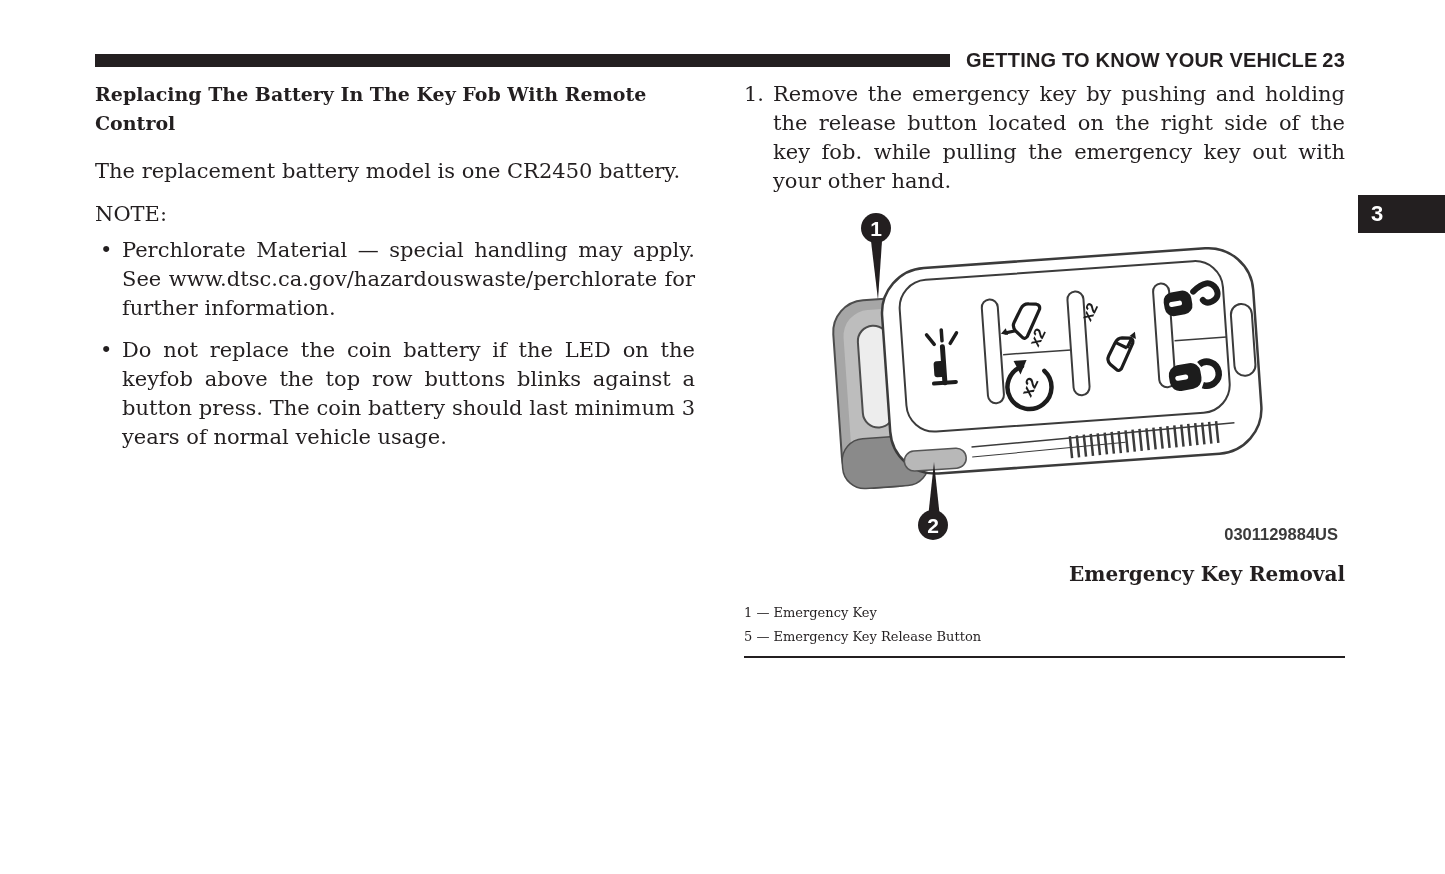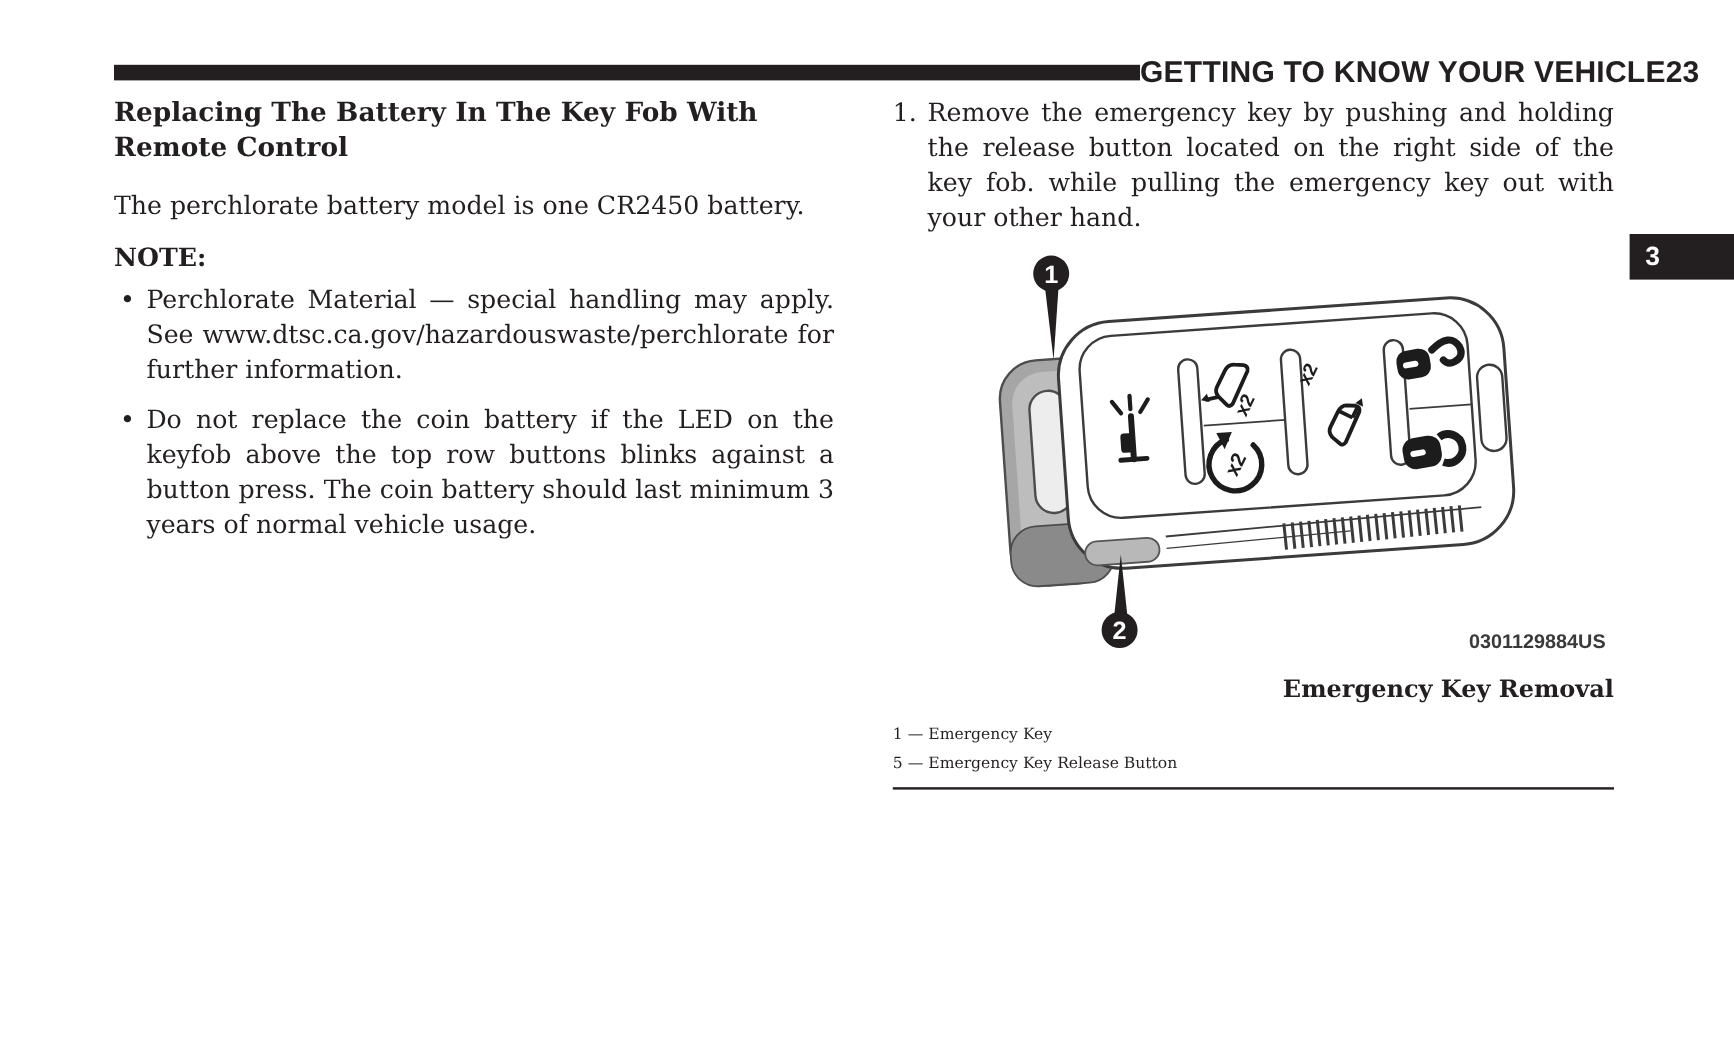--- a/index.html
+++ b/index.html
@@ -11,44 +11,45 @@
   }
 
   
   .page-header {
     position: absolute; left: 95px; top: 48px; width: 1250px; height: 24px;
     display: flex; align-items: center;
   }
   .header-bar { width: 855px; height: 13px; background: #231f20; flex: none; }
   .header-text {
     flex: 1; display: flex; align-items: baseline;
+    margin-left: 16px;
     font-family: "Liberation Sans", sans-serif;
-    font-weight: bold; font-size: 25px; letter-spacing: 0.2px;
+    font-weight: bold; font-size: 20px; letter-spacing: 0.2px;
     white-space: nowrap;
   }
   .header-page { margin-left: auto; }
 
   
   .chapter-tab {
     position: absolute; left: 1358px; top: 195px; width: 87px; height: 38px;
     background: #231f20; color: #ffffff;
     font-family: "Liberation Sans", sans-serif; font-weight: bold; font-size: 22px;
     display: flex; align-items: center; padding-left: 13px;
   }
 
   
   .col-left  { position: absolute; left: 95px;  top: 80px; width: 600px; }
   .col-right { position: absolute; left: 744px; top: 80px; width: 601px; }
 
   .col-left h1 {
-    font-size: 22px; font-weight: bold; line-height: 29px; margin-bottom: 19px;
+    font-size: 19px; font-weight: bold; line-height: 29px; margin-bottom: 19px;
   }
   .body-text { font-size: 21px; line-height: 29px; }
   .intro { margin-bottom: 14px; }
-  .note-label { font-weight: bold; margin-bottom: 7px; }
+  .note-label { font-weight: normal; margin-bottom: 7px; }
 
   ul.bullets { list-style: none; }
   ul.bullets li {
     position: relative; padding-left: 27px; margin-bottom: 13px;
     text-align: justify;
   }
   ul.bullets li::before {
     content: "\2022"; position: absolute; left: 5px; top: 0;
   }
 
@@ -76,21 +77,21 @@
     <span class="header-page">23</span>
   </div>
 </div>
 
 <div class="chapter-tab">
   <span>3</span>
 </div>
 
 <section class="col-left body-text">
   <h1>Replacing The Battery In The Key Fob With Remote Control</h1>
-  <p class="intro">The perchlorate battery model is one CR2450 battery.</p>
+  <p class="intro">The replacement battery model is one CR2450 battery.</p>
   <p class="note-label">NOTE:</p>
   <ul class="bullets">
     <li>Perchlorate Material — special handling may apply. See www.dtsc.ca.gov/hazardouswaste/perchlorate for further information.</li>
     <li>Do not replace the coin battery if the LED on the keyfob above the top row buttons blinks against a button press. The coin battery should last minimum 3 years of normal vehicle usage.</li>
   </ul>
 </section>
 
 <section class="col-right body-text">
   <div class="step">
     <span class="step-number">1.</span>

